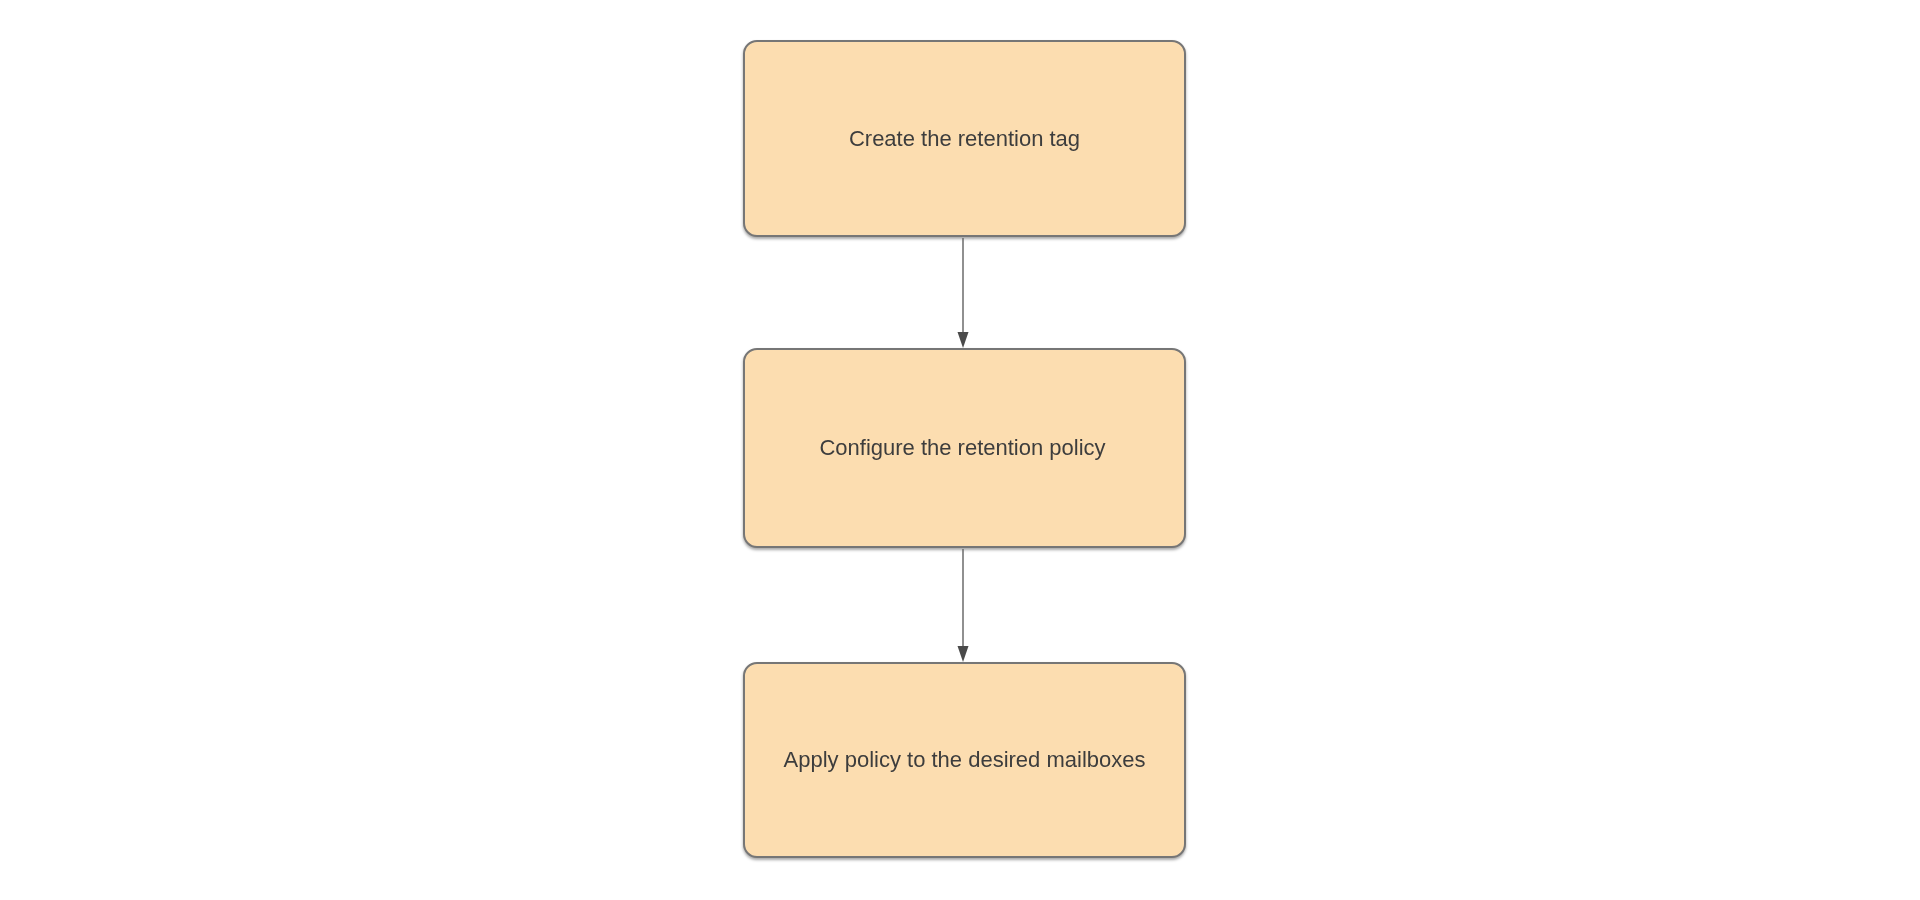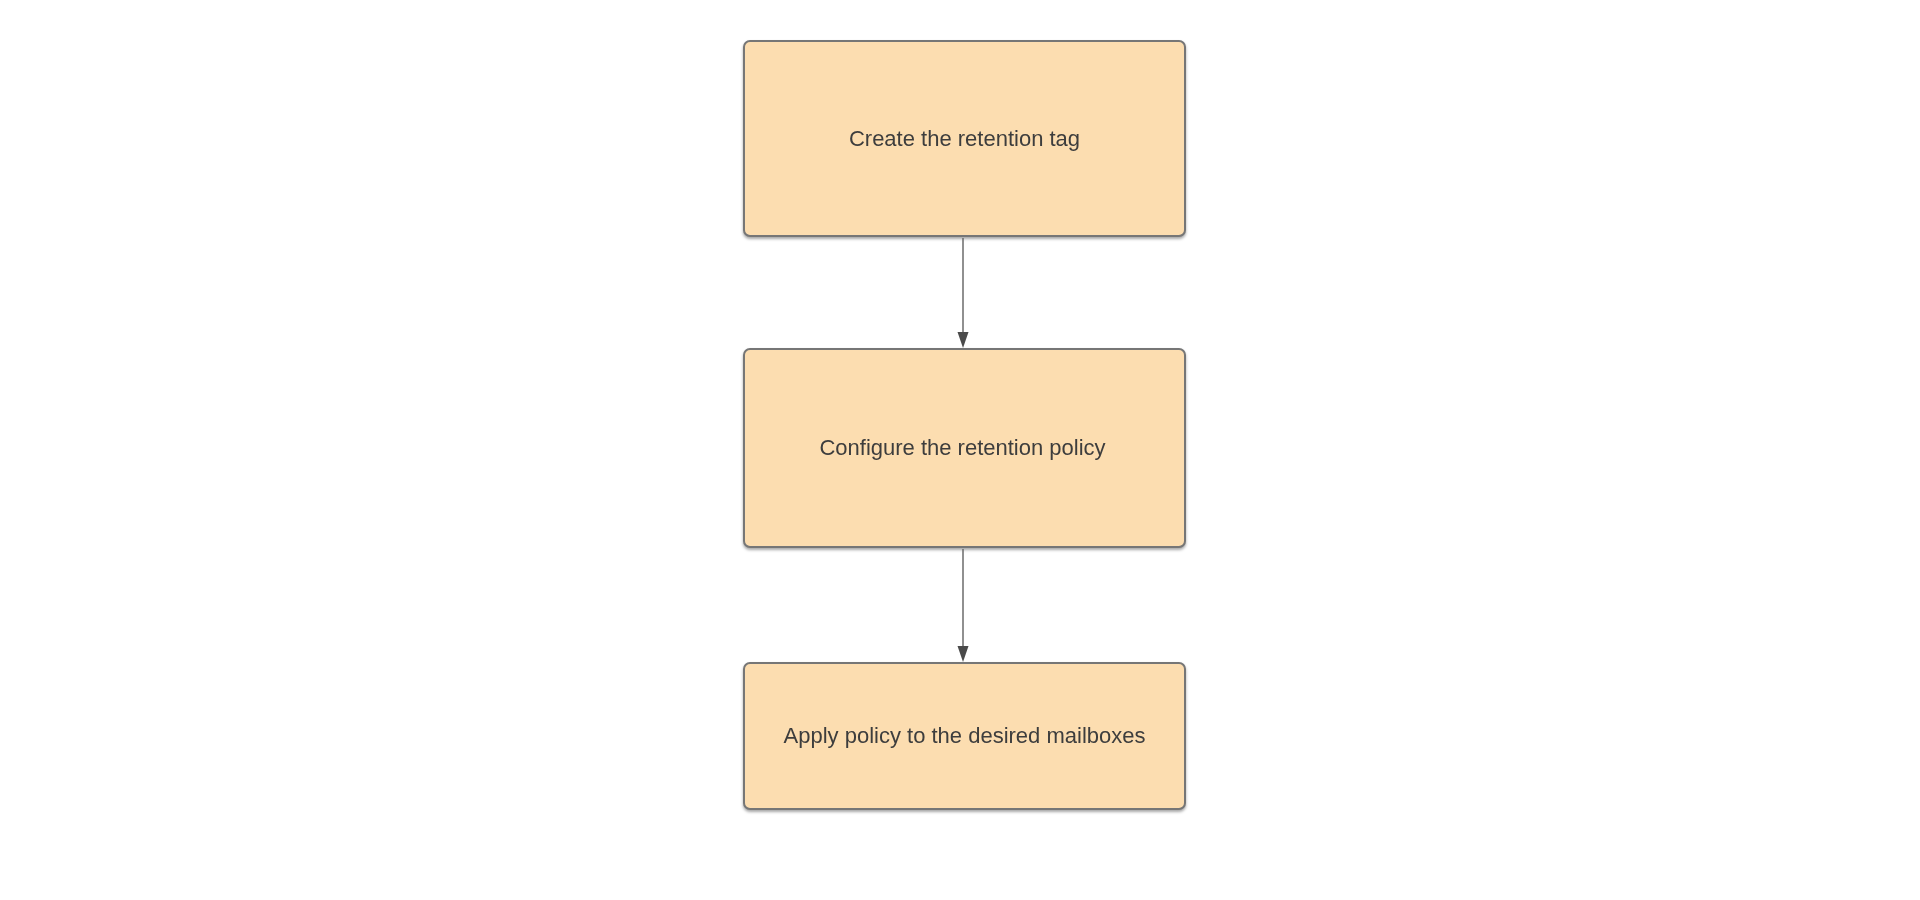--- a/index.html
+++ b/index.html
@@ -17,36 +17,36 @@
     height: 900px;
     background: var(--canvas_bg, #ffffff);
   }
   .flow-node {
     position: absolute;
     box-sizing: border-box;
     left: 743px;
     width: 443px;
     background: var(--node_fill, #fcddb0);
     border: 2px solid var(--node_border, #767676);
-    border-radius: 7px;
+    border-radius: 14px;
     box-shadow: 0 2px 3px rgba(0,0,0,0.35);
     display: flex;
     align-items: center;
     justify-content: center;
     text-align: center;
     padding: 0 24px;
   }
   .flow-node .node-label {
     font-size: 22px;
     line-height: 1.25;
     color: var(--node_text, #3d3d3d);
   }
   #node-1 { top: 40px;  height: 197px; }
   #node-2 { top: 348px; height: 200px; padding-left: 20px; }
-  #node-3 { top: 662px; height: 148px; }
+  #node-3 { top: 662px; height: 196px; }
   .connector {
     position: absolute;
     left: 951px;
     width: 24px;
     overflow: visible;
   }
   #connector-1 { top: 238px; height: 110px; }
   #connector-2 { top: 549px; height: 113px; }
   .connector line { stroke: var(--arrow_line, #6b6b6b); stroke-width: 1.5; }
   .connector polygon { fill: var(--arrow_head, #4a4a4a); }

